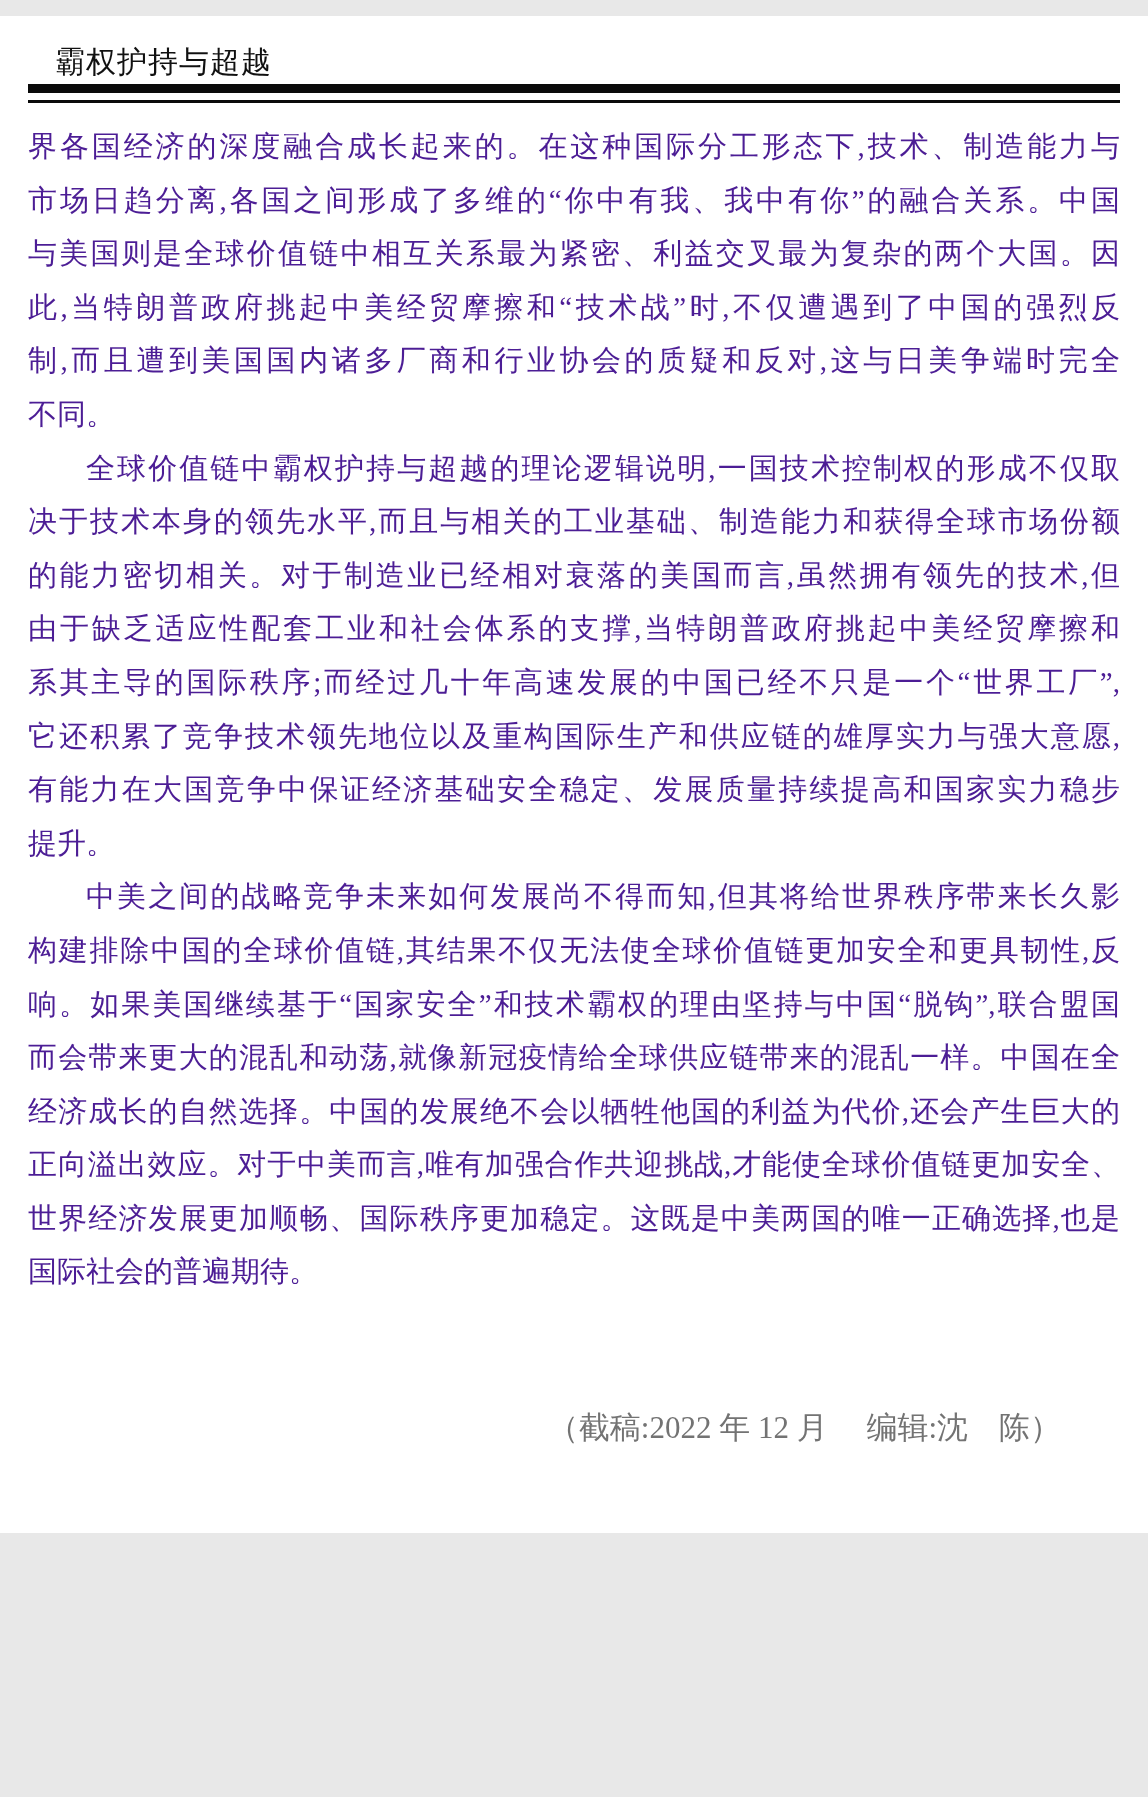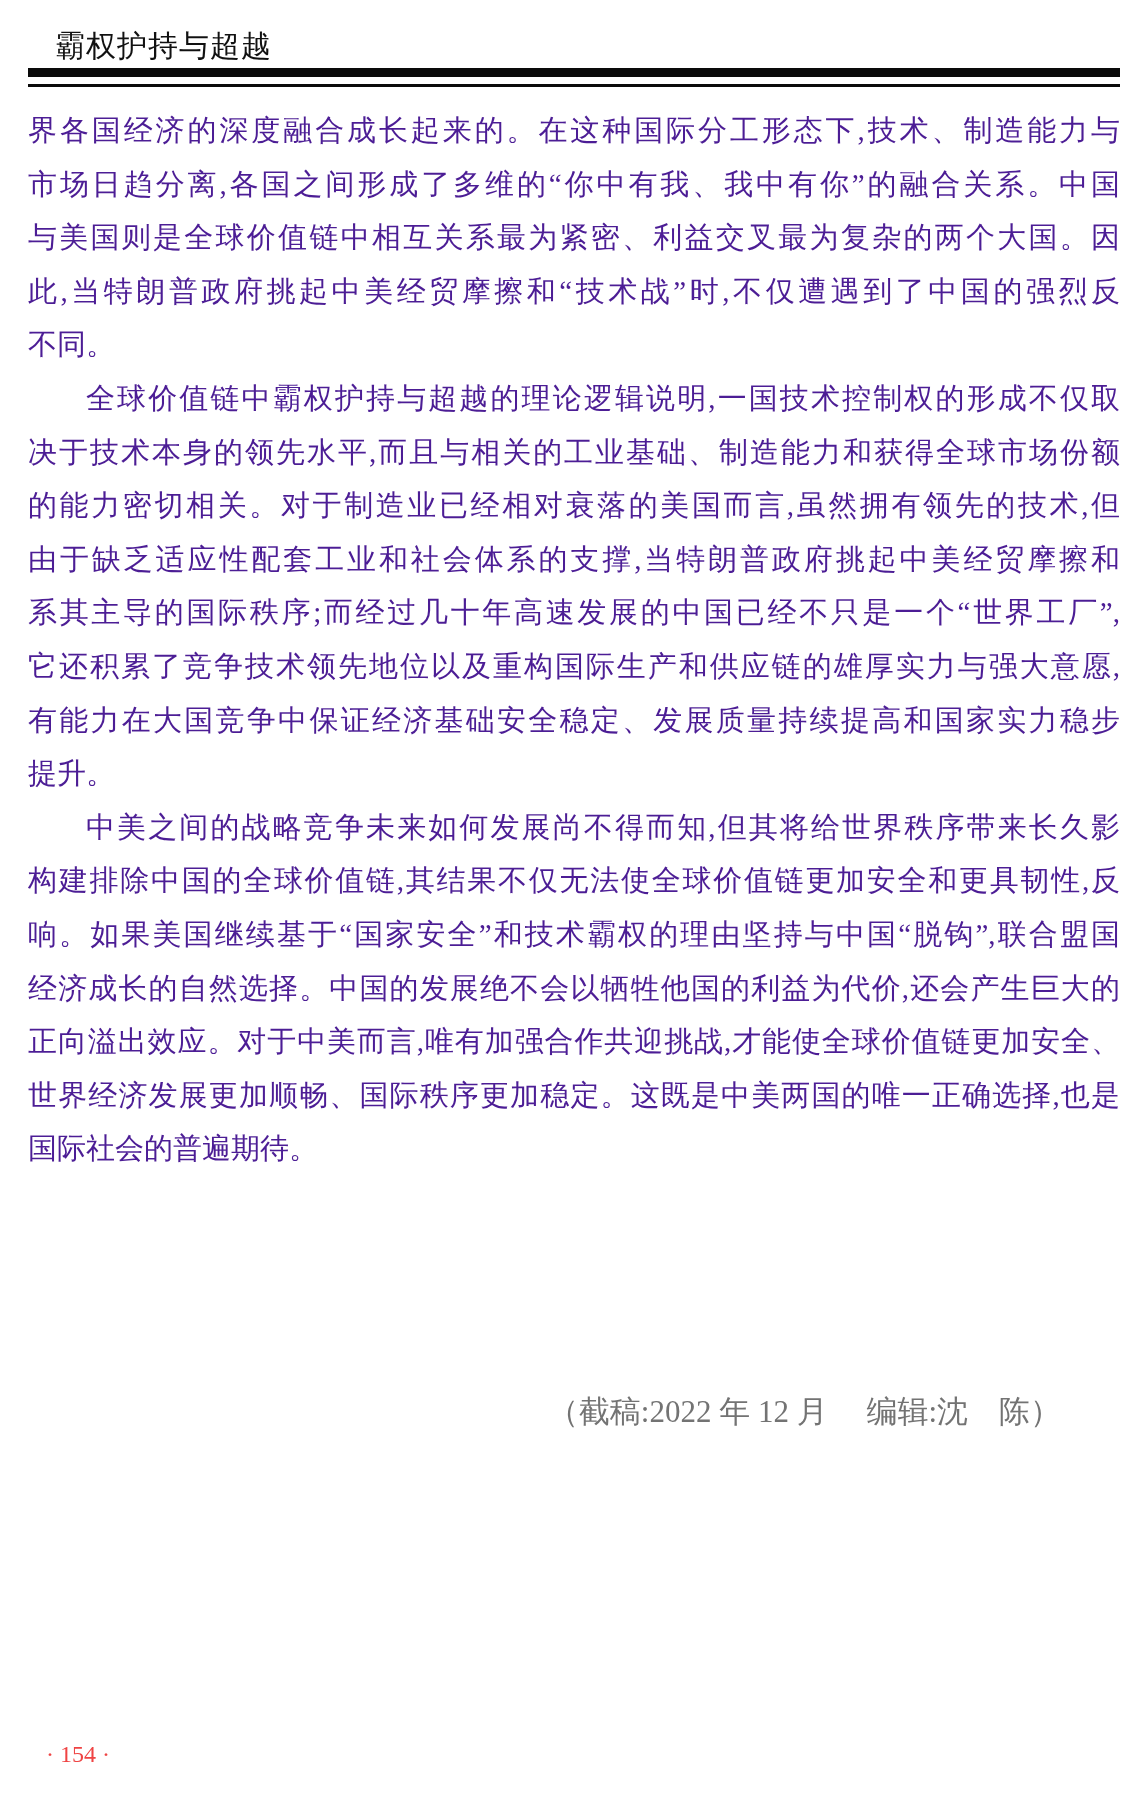--- a/index.html
+++ b/index.html
@@ -1,20 +1,20 @@
 <!DOCTYPE html>
 <html><head>
 <meta charset="utf-8">
 <style>
   html, body { margin: 0; padding: 0; background: #e8e8e8; }
   .page {
     position: relative;
     width: 1148px;
-    height: 1797px;
-    margin: 0 auto;
+    height: 1517px;
+    margin: 16px auto;
     background: #ffffff;
     color: #141414;
     font-family: "Liberation Serif", "DejaVu Serif", serif;
     overflow: hidden;
   }
   
   .running-title {
     position: absolute;
     left: 55px;
     top: 28px;
@@ -92,32 +92,34 @@
   <div class="running-title">霸权护持与超越</div>
 
   <div class="rule-thick"></div>
   <div class="rule-thin"></div>
 
   <div class="body-text">
       <div class="line">界各国经济的深度融合成长起来的。在这种国际分工形态下,技术、制造能力与</div>
       <div class="line">市场日趋分离,各国之间形成了多维的“你中有我、我中有你”的融合关系。中国</div>
       <div class="line">与美国则是全球价值链中相互关系最为紧密、利益交叉最为复杂的两个大国。因</div>
       <div class="line">此,当特朗普政府挑起中美经贸摩擦和“技术战”时,不仅遭遇到了中国的强烈反</div>
+      <div class="line">制,而且遭到美国国内诸多厂商和行业协会的质疑和反对,这与日美争端时完全</div>
       <div class="line end">不同。</div>
       <div class="line indent">全球价值链中霸权护持与超越的理论逻辑说明,一国技术控制权的形成不仅取</div>
       <div class="line">决于技术本身的领先水平,而且与相关的工业基础、制造能力和获得全球市场份额</div>
       <div class="line">的能力密切相关。对于制造业已经相对衰落的美国而言,虽然拥有领先的技术,但</div>
       <div class="line">由于缺乏适应性配套工业和社会体系的支撑,当特朗普政府挑起中美经贸摩擦和</div>
       <div class="line">系其主导的国际秩序;而经过几十年高速发展的中国已经不只是一个“世界工厂”,</div>
       <div class="line">它还积累了竞争技术领先地位以及重构国际生产和供应链的雄厚实力与强大意愿,</div>
       <div class="line">有能力在大国竞争中保证经济基础安全稳定、发展质量持续提高和国家实力稳步</div>
       <div class="line end">提升。</div>
       <div class="line indent">中美之间的战略竞争未来如何发展尚不得而知,但其将给世界秩序带来长久影</div>
       <div class="line">构建排除中国的全球价值链,其结果不仅无法使全球价值链更加安全和更具韧性,反</div>
       <div class="line">响。如果美国继续基于“国家安全”和技术霸权的理由坚持与中国“脱钩”,联合盟国</div>
+      <div class="line">而会带来更大的混乱和动荡,就像新冠疫情给全球供应链带来的混乱一样。中国在全</div>
       <div class="line">经济成长的自然选择。中国的发展绝不会以牺牲他国的利益为代价,还会产生巨大的</div>
       <div class="line">正向溢出效应。对于中美而言,唯有加强合作共迎挑战,才能使全球价值链更加安全、</div>
       <div class="line">世界经济发展更加顺畅、国际秩序更加稳定。这既是中美两国的唯一正确选择,也是</div>
       <div class="line end">国际社会的普遍期待。</div>
     </div>
 
   <div class="dateline">（截稿:2022 年 12 月　 编辑:沈　陈）</div>
 
   <div class="page-number">· 154 ·</div>
 

